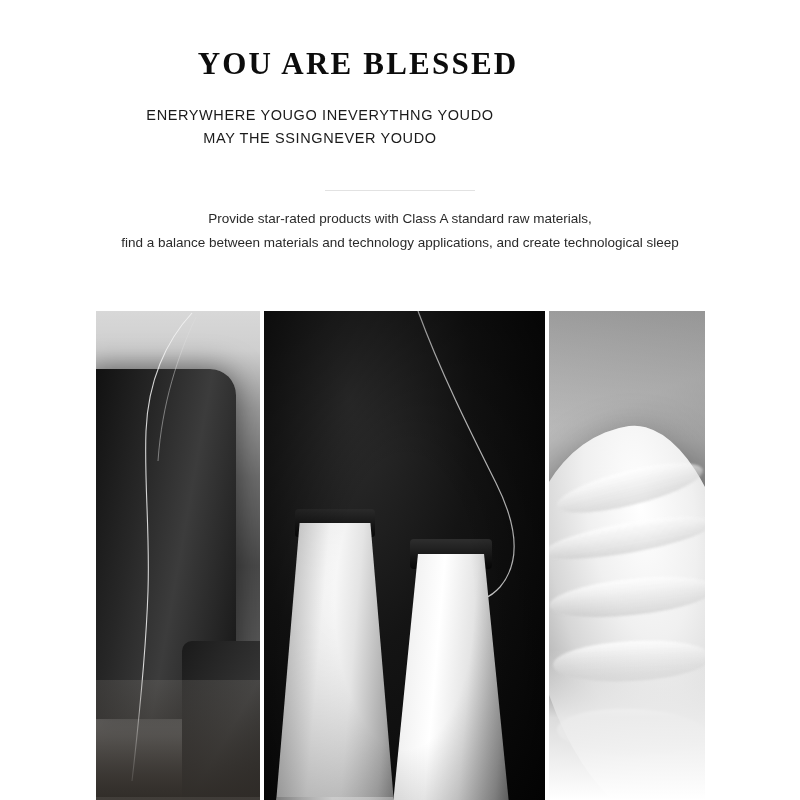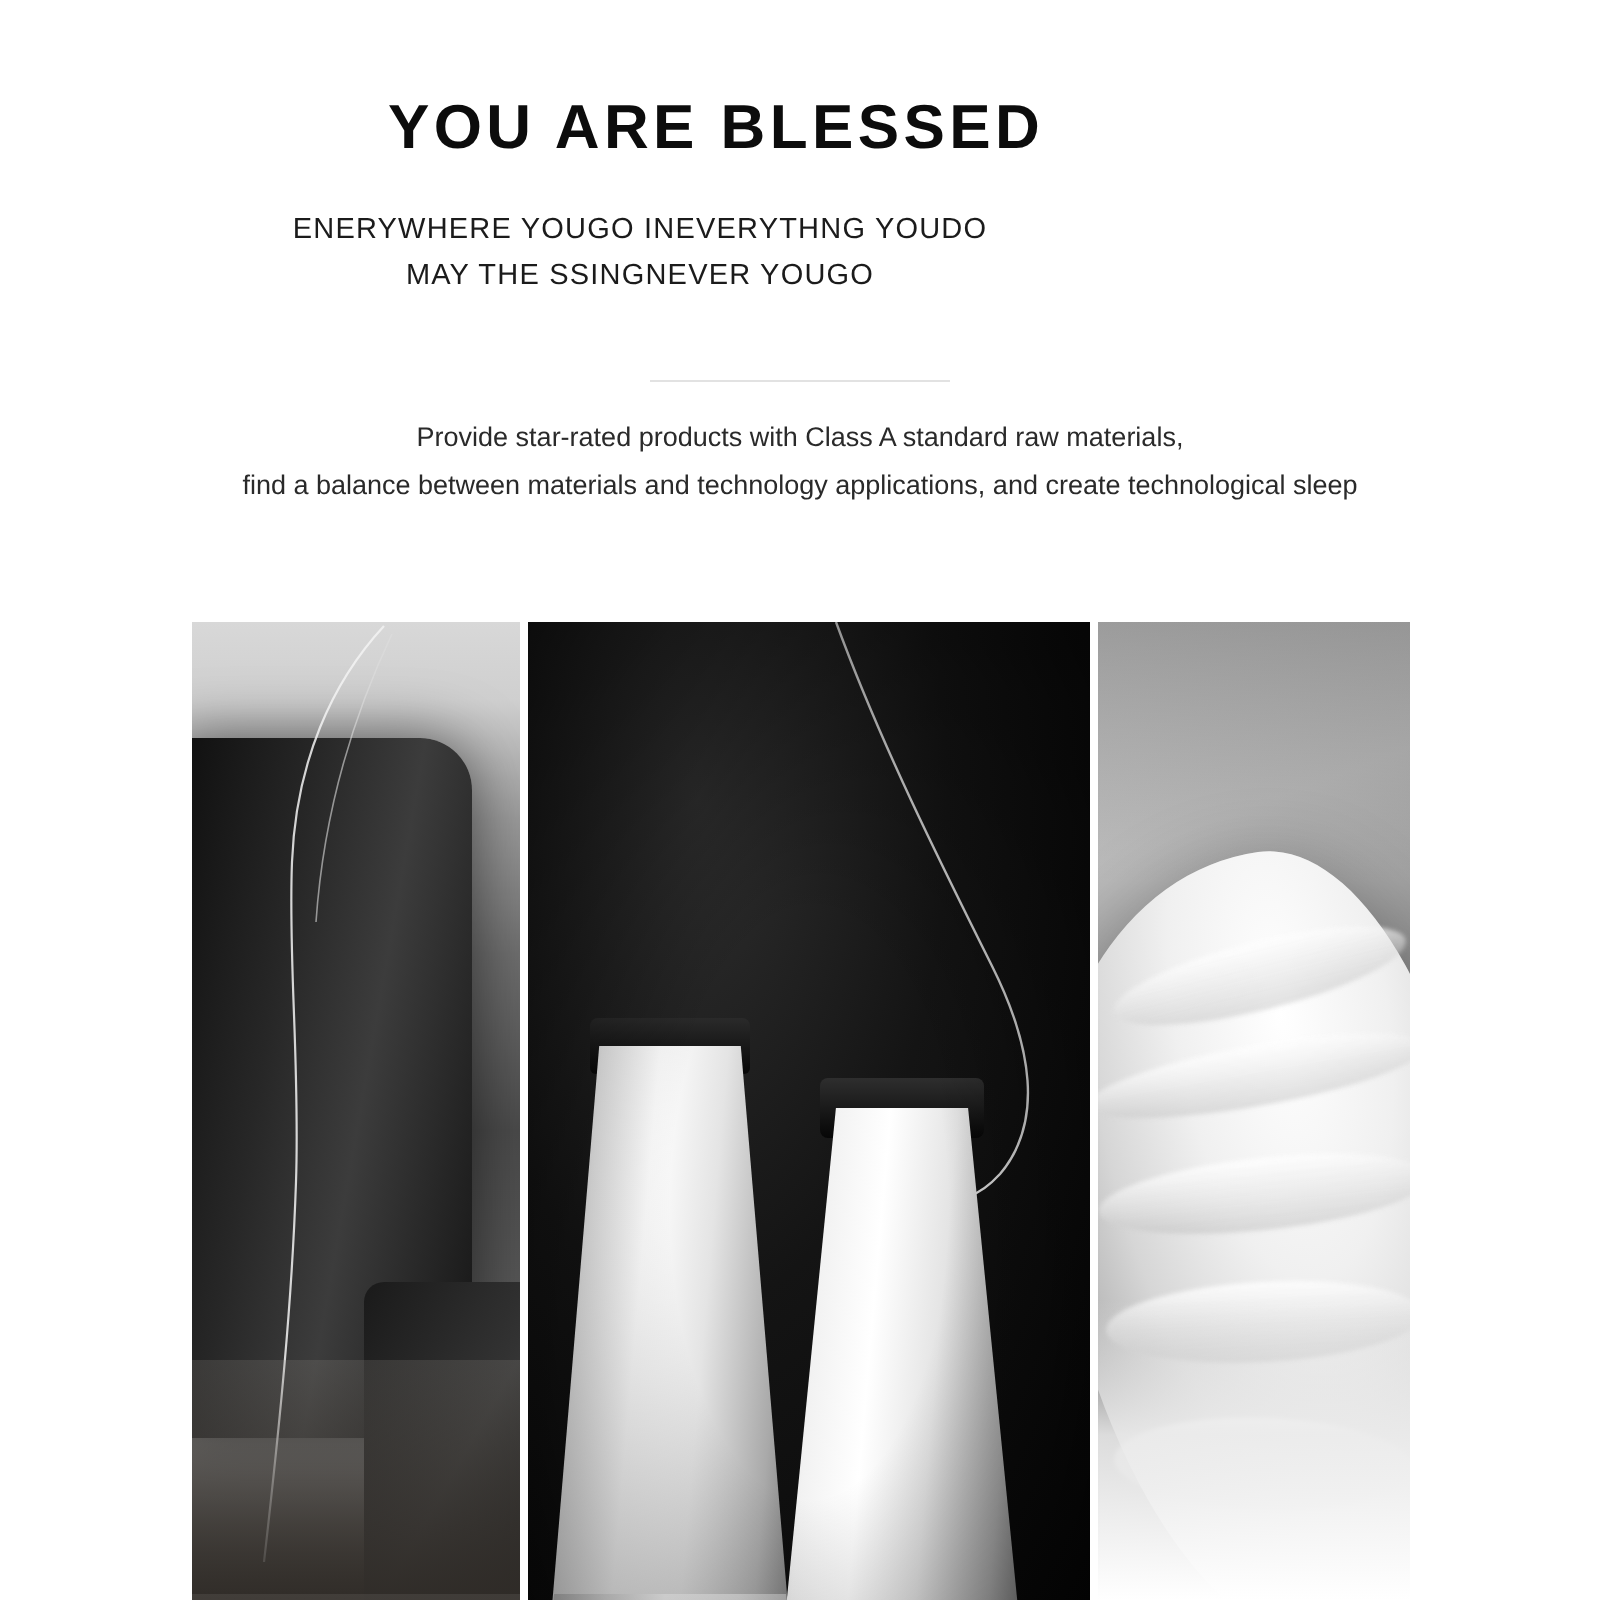--- a/index.html
+++ b/index.html
@@ -21,21 +21,21 @@
     background: #ffffff;
   }
 
   
   .headline {
     position: absolute;
     top: 46px;
     left: 0;
     width: 716px;
     text-align: center;
-    font-family: Liberation Sans, sans-serif;
+    font-family: Liberation Serif, serif;
     font-weight: bold;
     font-size: 31px;
     letter-spacing: 2.2px;
     color: #0c0c0c;
   }
 
   
   .subhead {
     position: absolute;
     top: 104px;
@@ -218,21 +218,21 @@
 </style>
 </head>
 <body>
 
 <div class="page">
 
   <div class="headline">YOU ARE BLESSED</div>
 
   <div class="subhead">
     <span>ENERYWHERE YOUGO INEVERYTHNG YOUDO</span>
-    <span class="line2">MAY THE SSINGNEVER YOUGO</span>
+    <span class="line2">MAY THE SSINGNEVER YOUDO</span>
   </div>
 
   <div class="divider"></div>
 
   <div class="desc">
     <span>Provide star-rated products with Class A standard raw materials,</span>
     <span>find a balance between materials and technology applications, and create technological sleep</span>
   </div>
 
   <div class="strip">

